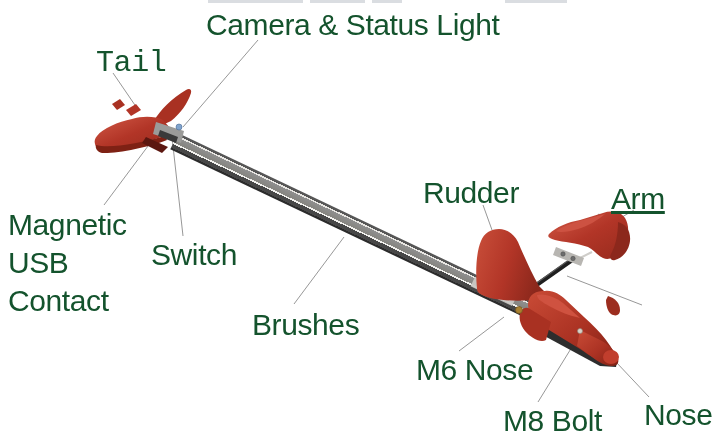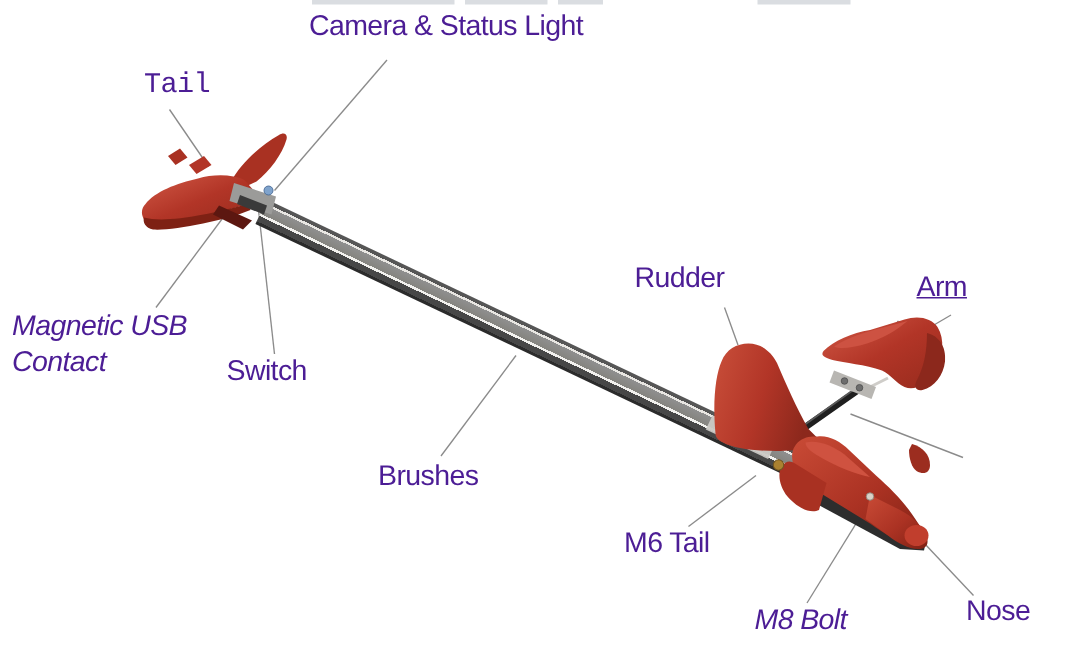--- a/index.html
+++ b/index.html
@@ -5,38 +5,38 @@
   html,body{margin:0;padding:0;}
   body{
     width:726px;height:440px;position:relative;overflow:hidden;
     background:#ffffff;
     font-family:"Liberation Sans", sans-serif;
   }
   #stage{position:absolute;left:0;top:0;width:726px;height:440px;}
   svg#art{position:absolute;left:0;top:0;}
   .label{
     position:absolute;
-    font-size:19px;
+    font-size:30px;
     letter-spacing:-0.4px;
-    color:#4c1d95;
+    color:#14532d;
     line-height:1.26;
     white-space:nowrap;
     user-select:none;
   }
-  .label.wrap{white-space:normal;font-style:italic;}
+  .label.wrap{white-space:normal;}
   .lbl-tail{left:96px;top:45px;font-family:Liberation Mono, monospace;}
   .lbl-camera{left:206px;top:6px;}
   .lbl-magnetic{left:8px;top:206px;width:168px;}
   .lbl-switch{left:151px;top:236px;}
   .lbl-brushes{left:252px;top:306px;}
   .lbl-rudder{left:423px;top:174px;}
   .lbl-arm{left:611px;top:180px;text-decoration:underline;}
   .lbl-towbar{left:645px;top:293px;}
   .lbl-m6{left:416px;top:351px;}
-  .lbl-m8{left:503px;top:402px;font-style:italic;}
+  .lbl-m8{left:503px;top:402px;}
   .lbl-nose{left:644px;top:396px;}
 </style>
 </head>
 <body>
 
 <div id="stage">
 
   <svg id="art" width="726" height="440" viewBox="0 0 726 440">
     <defs>
       <linearGradient id="poleGrad" x1="0" y1="0" x2="0" y2="1">
@@ -158,16 +158,16 @@
     </g>
   </svg>
 
   <div class="label lbl-camera">Camera &amp; Status Light</div>
   <div class="label lbl-tail">Tail</div>
   <div class="label lbl-magnetic wrap">Magnetic USB Contact</div>
   <div class="label lbl-switch">Switch</div>
   <div class="label lbl-brushes">Brushes</div>
   <div class="label lbl-rudder">Rudder</div>
   <div class="label lbl-arm">Arm</div>
-  <div class="label lbl-m6">M6 Tail</div>
+  <div class="label lbl-m6">M6 Nose</div>
   <div class="label lbl-m8">M8 Bolt</div>
   <div class="label lbl-nose">Nose</div>
 </div>
 
 </body></html>

